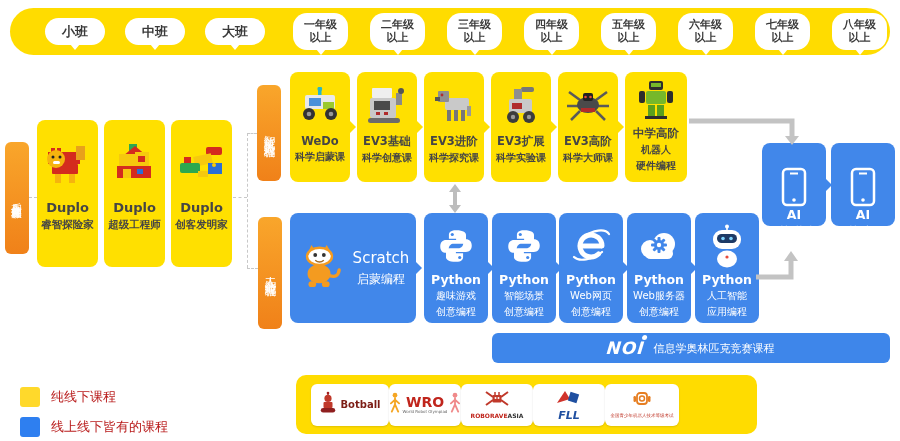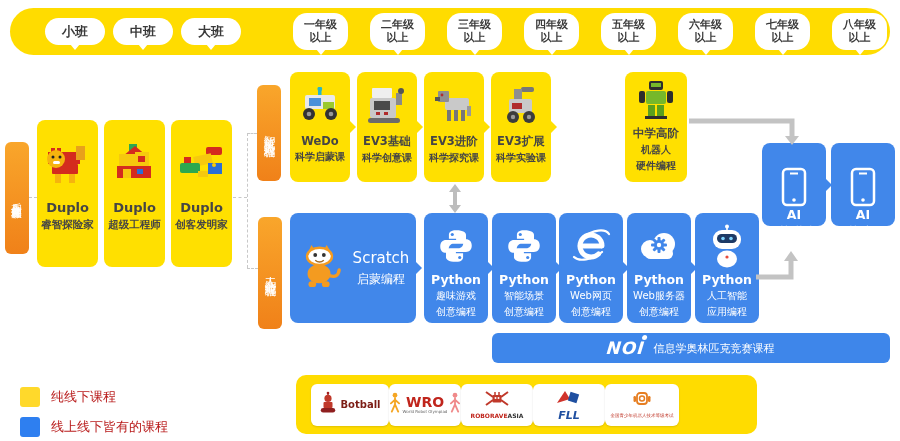--- a/index.html
+++ b/index.html
@@ -8,21 +8,21 @@
 
   
   .top-bar { position:absolute; left:10px; top:8px; width:880px; height:47px;
              background:#ffdc00; border-radius:24px; }
   .badge { position:relative; background:#fff; border-radius:14px; color:#3a3a3a;
            display:flex; flex-direction:column; align-items:center; justify-content:center;
            font-weight:bold; }
   .badge::after { content:''; position:absolute; bottom:-5px; left:50%; margin-left:-5px;
            border-left:5px solid transparent; border-right:5px solid transparent;
            border-top:6px solid #fff; }
-  .badge-group-small { position:absolute; left:35px; top:10px; display:flex; gap:8px; }
+  .badge-group-small { position:absolute; left:35px; top:10px; display:flex; gap:20px; }
   .badge-small { width:60px; height:27px; font-size:13px; }
   .badge-group-grade { position:absolute; left:283px; top:5px; display:flex; gap:22px; }
   .badge-grade { width:55px; height:37px; font-size:11px; line-height:1.15; }
 
   
   .vtab { position:absolute; width:24px; border-radius:6px;
           background:linear-gradient(180deg,#f9a62b,#f08119);
           display:flex; align-items:center; justify-content:center; }
   .vtab span { writing-mode:vertical-rl; color:#fff; font-size:11.5px; letter-spacing:2px; }
 
@@ -277,20 +277,34 @@
         <circle cx="14" cy="32" r="6" fill="#3c3c3c"></circle>
           <circle cx="30" cy="32" r="6" fill="#3c3c3c"></circle>
         <circle cx="14" cy="32" r="2.2" fill="#999"></circle>
           <circle cx="30" cy="32" r="2.2" fill="#999"></circle>
       </svg>
     </div>
     <div class="t1">EV3扩展</div>
     <div class="t2">科学实验课</div>
   </div>
 
+  <div class="card yellow robot-card chev-y" style="left:558px;">
+    <div class="ic">
+      <svg width="46" height="38" viewBox="0 0 46 38">
+        <path d="M15 14L4 6M31 14l11-8M13 20H2M33 20h11M15 25L6 34M31 25l9 9" stroke="#5a5a5a" stroke-width="2.5" fill="none"></path>
+        <ellipse cx="23" cy="19" rx="11" ry="8" fill="#4a4a4a"></ellipse>
+        <rect x="18" y="7" width="10" height="8" rx="2" fill="#222"></rect>
+        <circle cx="20.5" cy="11" r="1.3" fill="#e74c3c"></circle>
+          <circle cx="25.5" cy="11" r="1.3" fill="#e74c3c"></circle>
+        <rect x="16" y="22" width="14" height="4" fill="#b02c2c"></rect>
+      </svg>
+    </div>
+    <div class="t1">EV3高阶</div>
+    <div class="t2">科学大师课</div>
+  </div>
 
   <div class="card yellow robot-card" style="left:625px; width:62px; padding-top:6px;">
     <div class="ic" style="height:44px;">
       <svg width="40" height="40" viewBox="0 0 40 40">
         <rect x="13" y="1" width="14" height="9" rx="2" fill="#2d2d2d"></rect>
         <rect x="15" y="3" width="10" height="4" fill="#76b82a"></rect>
         <rect x="10" y="11" width="20" height="13" rx="2" fill="#76b82a"></rect>
         <rect x="3" y="11" width="6" height="12" rx="2" fill="#2d2d2d"></rect>
           <rect x="31" y="11" width="6" height="12" rx="2" fill="#2d2d2d"></rect>
         <rect x="12" y="25" width="7" height="11" fill="#5aa01e"></rect>

